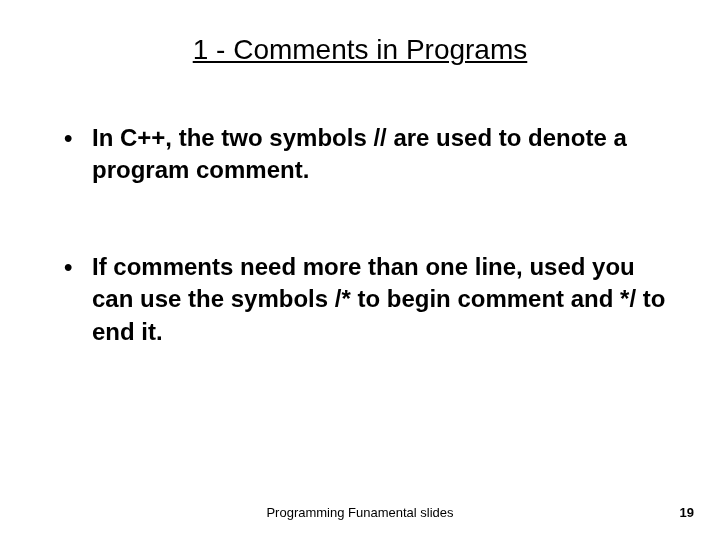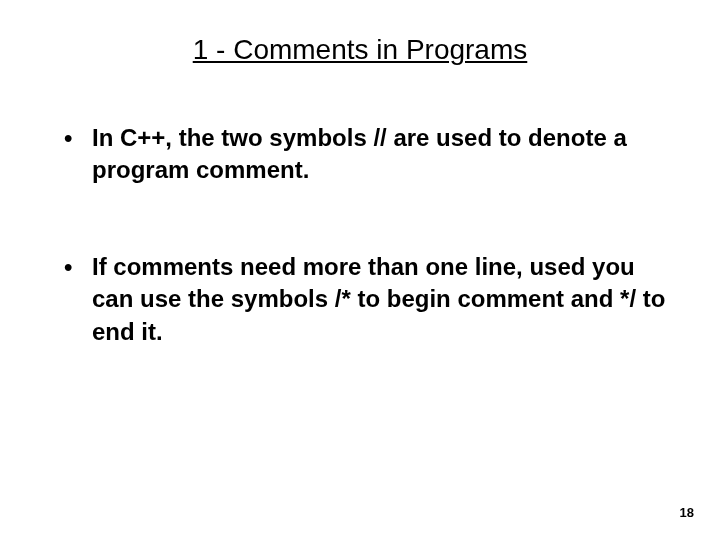--- a/index.html
+++ b/index.html
@@ -14,14 +14,15 @@
 </style>
 </head>
 <body>
 
 <div class="slide">
   <h1 class="title">1 - Comments in Programs</h1>
   <ul class="bullets">
     <li>In C++, the two symbols  // are used to denote a program comment.</li>
     <li>If comments need more than one line, used you can use the symbols  /* to begin comment and */ to end it.</li>
   </ul>
-  <div class="footer-right">18</div>
+  <div class="footer-center">Programming Funamental slides</div>
+  <div class="footer-right">19</div>
 </div>
 
 </body></html>

